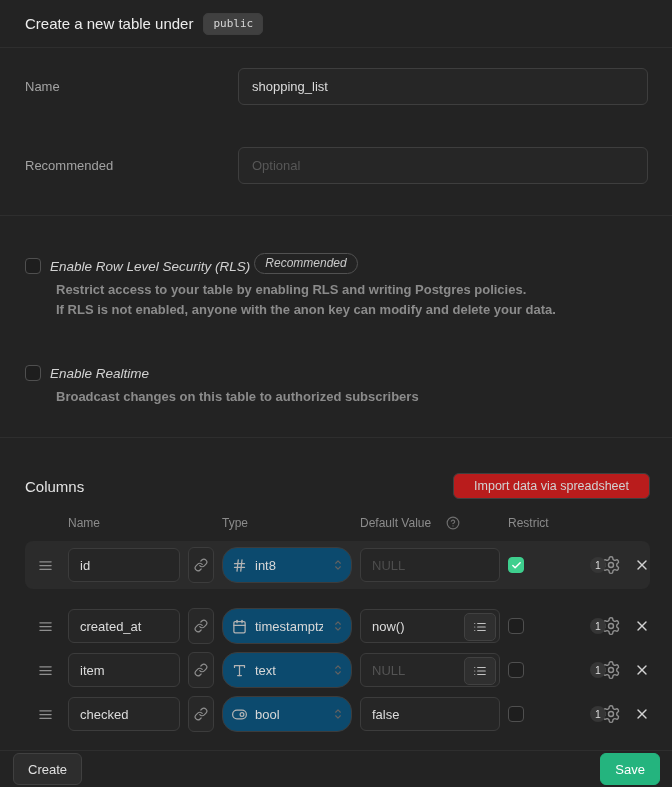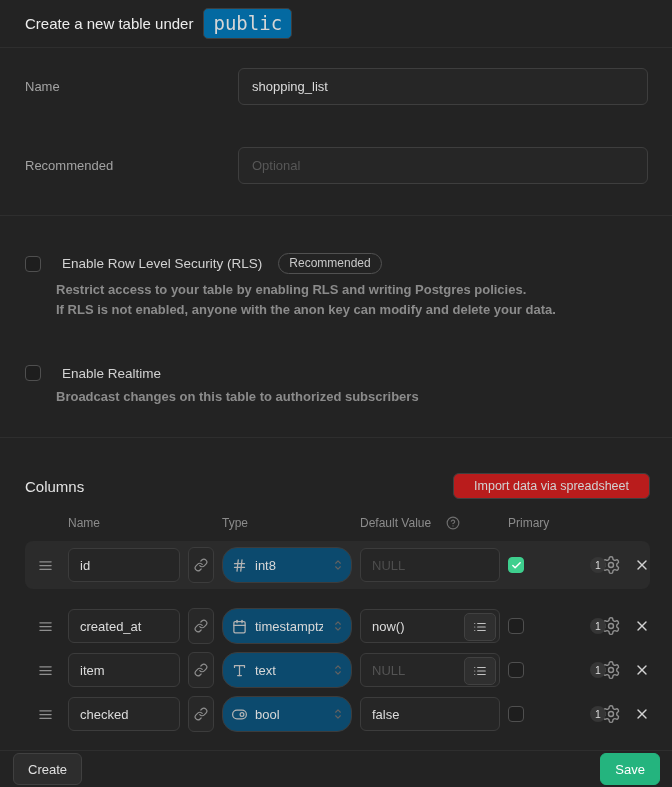--- a/index.html
+++ b/index.html
@@ -10,40 +10,40 @@
     color:#e6e6e6;
     -webkit-font-smoothing:antialiased;
   }
   .panel { width:672px; height:787px; background:#232323; display:flex; flex-direction:column; overflow:hidden; }
 
   
   .hdr { height:48px; flex:0 0 48px; display:flex; align-items:center; gap:10px; padding:0 25px; border-bottom:1px solid #2e2e2e; }
   .hdr-title { font-size:15px; color:#ececec; }
   .schema-badge {
     font-family:"DejaVu Sans Mono","Liberation Mono",monospace;
-    font-size:19px; color:#d6d6d6; background:#0369a1; border:1px solid #3e3e3e;
+    font-size:11px; color:#d6d6d6; background:#404040; border:1px solid #3e3e3e;
     border-radius:5px; padding:3px 9px 4px;
   }
 
   
   .form-sec { padding:20px 24px 31px 25px; border-bottom:1px solid #2e2e2e; }
   .form-row { display:grid; grid-template-columns:213px 1fr; align-items:start; }
   .form-row + .form-row { margin-top:42px; }
   .form-label { font-size:13px; color:#a3a3a3; padding-top:11px; }
   .txt-input {
     width:100%; height:37px; background:#262626; border:1px solid #3e3e3e; border-radius:6px;
     color:#dcdcdc; font-size:13px; padding:0 13px; outline:none;
     font-family:"Liberation Sans","DejaVu Sans",sans-serif;
   }
   .txt-input::placeholder { color:#575757; }
 
   
   .tog-sec { padding:37px 25px 30px; border-bottom:1px solid #2e2e2e; }
   .tog-block + .tog-block { margin-top:45px; }
-  .tog-head { display:flex; align-items:center; gap:21px; }
+  .tog-head { display:flex; align-items:flex-end; gap:9px;font-style:italic; }
   .checkbox {
     width:16px; height:16px; border:1px solid #4f4f4f; border-radius:4px; background:#1e1e1e;
     flex:0 0 16px; cursor:pointer; display:flex; align-items:center; justify-content:center;
   }
   .checkbox.checked { background:#3ecf8e; border-color:#3ecf8e; }
   .checkbox svg { width:11px; height:11px; stroke:#fff; stroke-width:3.2; fill:none; stroke-linecap:round; stroke-linejoin:round; }
   .tog-label { font-size:13.5px; color:#d2d2d2; }
   .pill {
     font-size:12px; color:#c9c9c9; border:1px solid #515151; border-radius:999px;
     padding:2px 10px 3px; margin-left:-5px;
@@ -197,21 +197,21 @@
       <span class="hcell hcell-default">
         <span>Default Value</span>
         <span class="help-icon">
           <svg viewBox="0 0 24 24">
               <circle cx="12" cy="12" r="10"></circle>
               <path d="M9.1 9a3 3 0 0 1 5.8 1c0 2-3 3-3 3"></path>
               <line x1="12" y1="17" x2="12.01" y2="17"></line>
             </svg>
         </span>
       </span>
-      <span class="hcell">Primary</span>
+      <span class="hcell">Restrict</span>
       <span></span>
     </div>
 
     <div class="rows-wrap" id="column-rows">
   <div class="col-grid col-row highlighted">
     <span class="drag-handle">
       <svg viewBox="0 0 24 24">
               <line x1="3" y1="6" x2="21" y2="6"></line>
               <line x1="3" y1="12" x2="21" y2="12"></line>
               <line x1="3" y1="18" x2="21" y2="18"></line>

